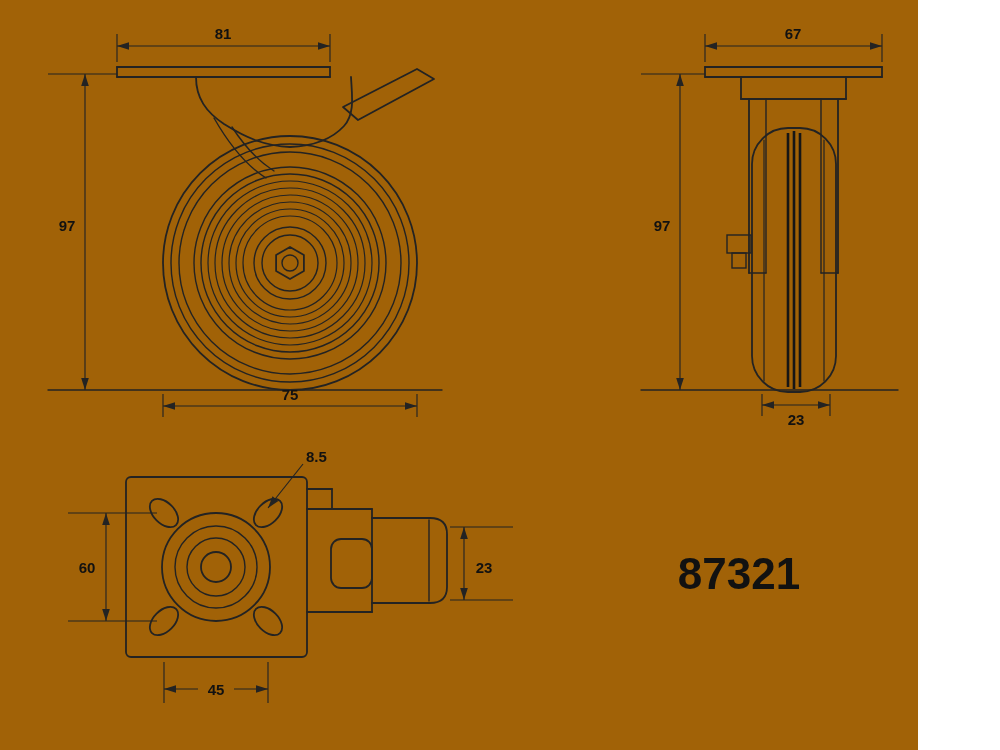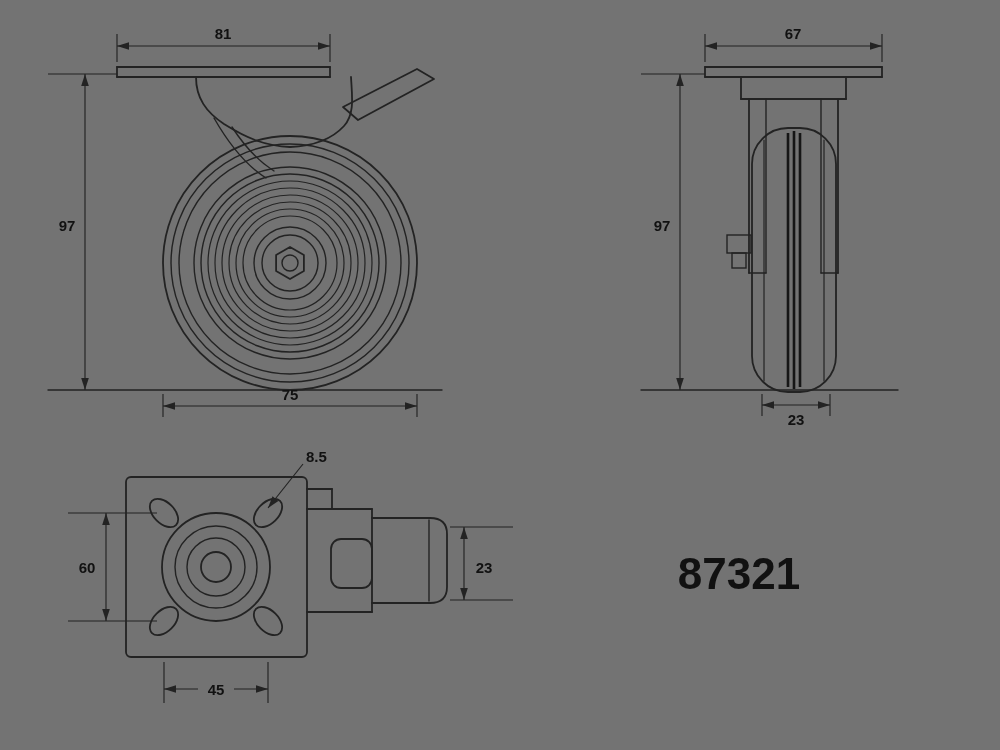--- a/index.html
+++ b/index.html
@@ -1,16 +1,16 @@
 <!DOCTYPE html>
 <html><head>
 <meta charset="utf-8">
 <style>
   html,body{margin:0;padding:0;background:#ffffff;}
-  .canvas{position:relative;width:1000px;height:750px;background:#737373;overflow:hidden;}
+  .canvas{position:relative;width:918px;height:750px;background:#a16207;overflow:hidden;}
   svg{display:block;}
   .ln{stroke:#232323;stroke-width:1.8;fill:none;stroke-linecap:round;stroke-linejoin:round;}
   .md{stroke:#232323;stroke-width:1.4;fill:none;stroke-linecap:round;}
   .tn{stroke:#232323;stroke-width:1.2;fill:none;stroke-linecap:round;}
   .dim{stroke:#232323;stroke-width:1.15;fill:none;}
   .stripe{stroke:#161616;stroke-width:2.6;fill:none;}
   .dimtext{font:700 15px "Liberation Sans", sans-serif;fill:#111111;}
   .partnum{font:600 44px "Liberation Sans", sans-serif;fill:#111111;}
 </style>
 </head>

